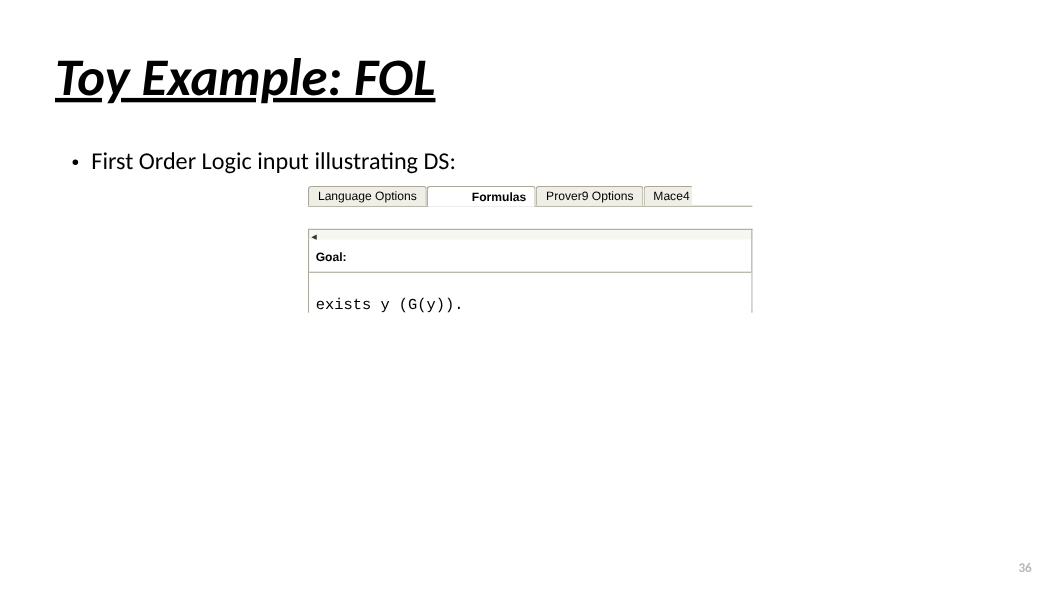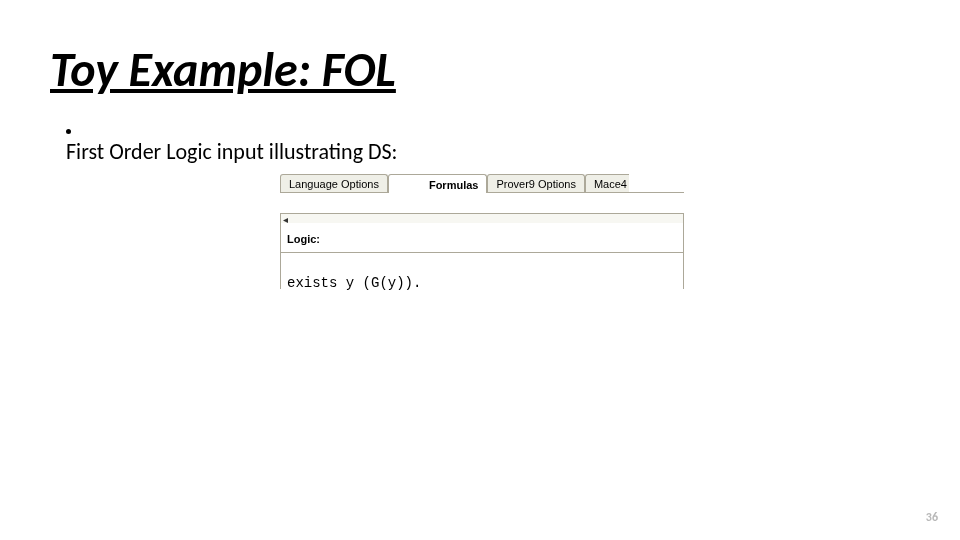--- a/index.html
+++ b/index.html
@@ -20,21 +20,20 @@
     font-weight: 700;
     font-size: 48px;
     text-decoration: underline;
     margin-bottom: 34px;
   }
   .bullet {
     display: flex;
     align-items: baseline;
     font-size: 22px;
     margin-bottom: 6px;
-    flex-direction: column;
   }
   .bullet .dot {
     width: 5px;
     height: 5px;
     border-radius: 50%;
     background: #000;
     margin: 0 12px 0 16px;
     position: relative;
     top: -4px;
   }
@@ -156,21 +155,21 @@
       <div class="tab cut">Mace4 O</div>
     </div>
   </div>
 
 
   <div class="panel-wrap">
     <div class="goals-panel-top">
       <span class="goals-chevron">◂</span>
     </div>
     <div class="panel-body small">
-      <div class="section-label">Logic:</div>
+      <div class="section-label">Goal:</div>
       <div class="code-area">
 <span class="code-line">exists y (G(y)).</span>
       </div>
     </div>
   </div>
 
 </div>
 
 <div class="page-num">36</div>
 

